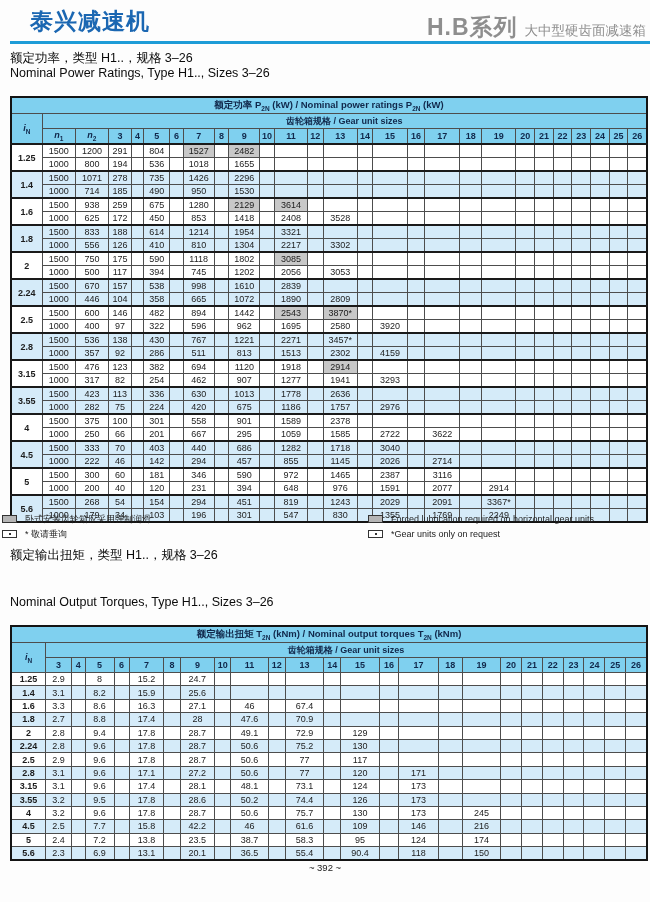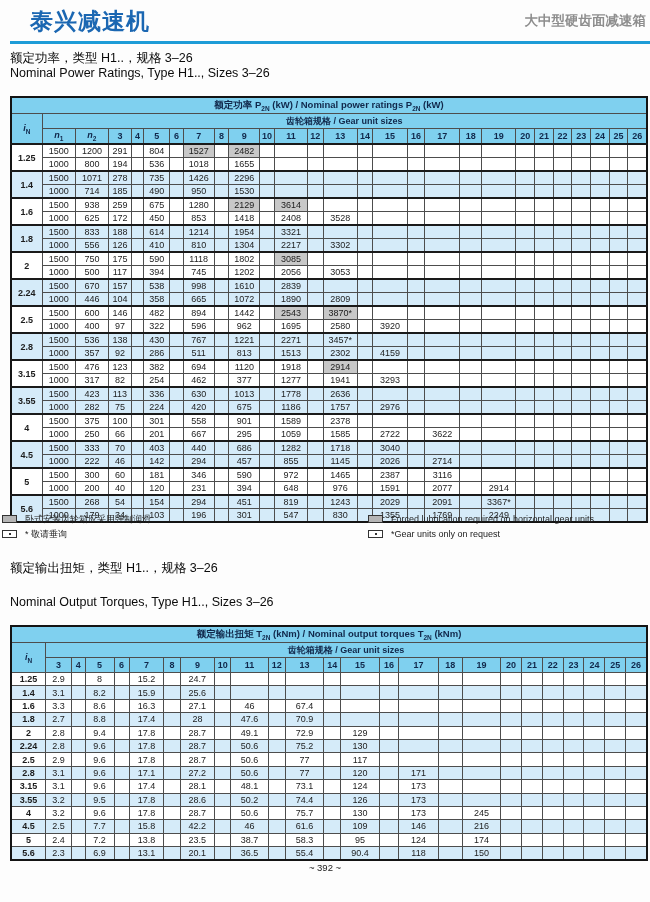--- a/index.html
+++ b/index.html
@@ -2,24 +2,24 @@
 <html><head>
 <meta charset="utf-8">
 <style>
   html,body{margin:0;padding:0}
   body{width:650px;height:902px;position:relative;background:#fdfdfd;
        font-family:"Liberation Sans",sans-serif;color:#111;overflow:hidden}
   .brand{position:absolute;left:30px;top:6px;font-size:23px;font-weight:bold;
          color:#1b67b2;letter-spacing:1px}
   .series-wrap{position:absolute;right:4px;top:12px;display:flex;align-items:baseline;gap:7px}
   .series{font-size:23px;font-weight:bold;color:#8e8e8e;letter-spacing:1px}
-  .series-sub{font-size:13.5px;font-weight:bold;color:#8e8e8e}
+  .series-sub{font-size:13.5px;font-weight:normal;color:#8e8e8e}
   .rule{position:absolute;left:10px;right:0;top:41px;height:3px;background:#1e9cd7}
   .sec-title{position:absolute;left:10px;font-size:12.5px;color:#0b0b0b;white-space:nowrap}
-  #sec1-zh{top:50px}#sec1-en{top:66px}#sec2-zh{top:560px}#sec2-en{top:595px}
+  #sec1-zh{top:50px}#sec1-en{top:66px}#sec2-zh{top:547px}#sec2-en{top:595px}
 
   .t{position:absolute;left:10px;width:638px;border-collapse:collapse;table-layout:fixed;
      background:#fff;border:2px solid #141414}
   #t1{top:96px}#t2{top:625px}
   .t th,.t td{border:1px solid #4d4d4d;padding:0;text-align:center;vertical-align:middle;
      white-space:nowrap;overflow:hidden}
   .hdr{background:#7fd0ef;color:#11284b;font-weight:bold}
   .title-row th{height:15px;font-size:9.5px}
   .sub-row th{height:14px;font-size:9px}
   .cols-row th{height:14px;font-size:9px}
@@ -41,20 +41,21 @@
   .icon-gray{background:#b5b5b5}
   .icon-ast{background:#fff}
   .ast-dot{width:2px;height:2px;background:#333}
   .footer{position:absolute;left:0;right:0;top:862px;text-align:center;font-size:9.5px;color:#222}
 </style>
 </head>
 <body>
 
 <div class="brand">泰兴减速机</div>
 <div class="series-wrap">
+  <span class="series">H.B系列</span>
   <span class="series-sub">大中型硬齿面减速箱</span>
 </div>
 <div class="rule"></div>
 
 <div class="sec-title" id="sec1-zh">额定功率，类型 H1..，规格 3–26</div>
 <div class="sec-title" id="sec1-en">Nominal Power Ratings, Type H1.., Sizes 3–26</div>
 
 <table class="t" id="t1">
   <colgroup id="cg1">
       <col style="width: 30px;">
@@ -610,21 +611,21 @@
       </tr>
       <tr class="ginner">
         <td>1000</td>
         <td>317</td>
         <td>82</td>
         <td></td>
         <td>254</td>
         <td></td>
         <td>462</td>
         <td></td>
-        <td>377</td>
+        <td>907</td>
         <td></td>
         <td>1277</td>
         <td></td>
         <td>1941</td>
         <td></td>
         <td>3293</td>
         <td></td>
         <td></td>
         <td></td>
         <td></td>

